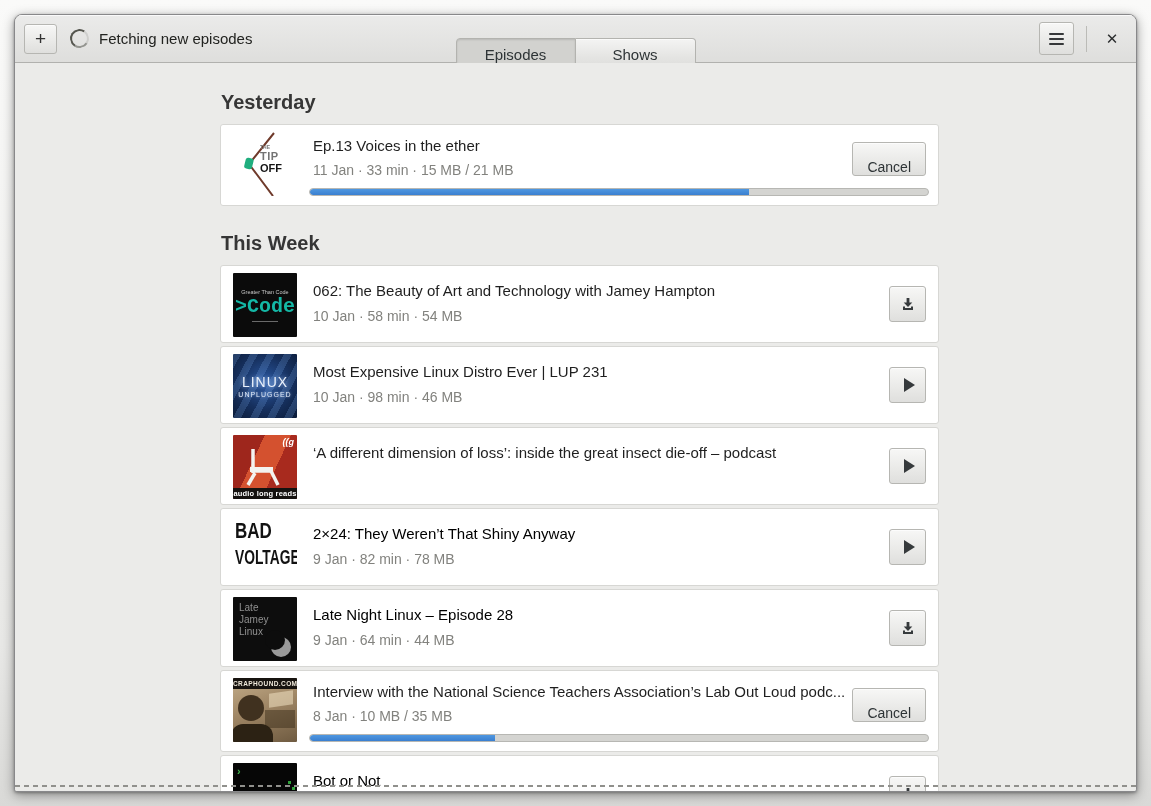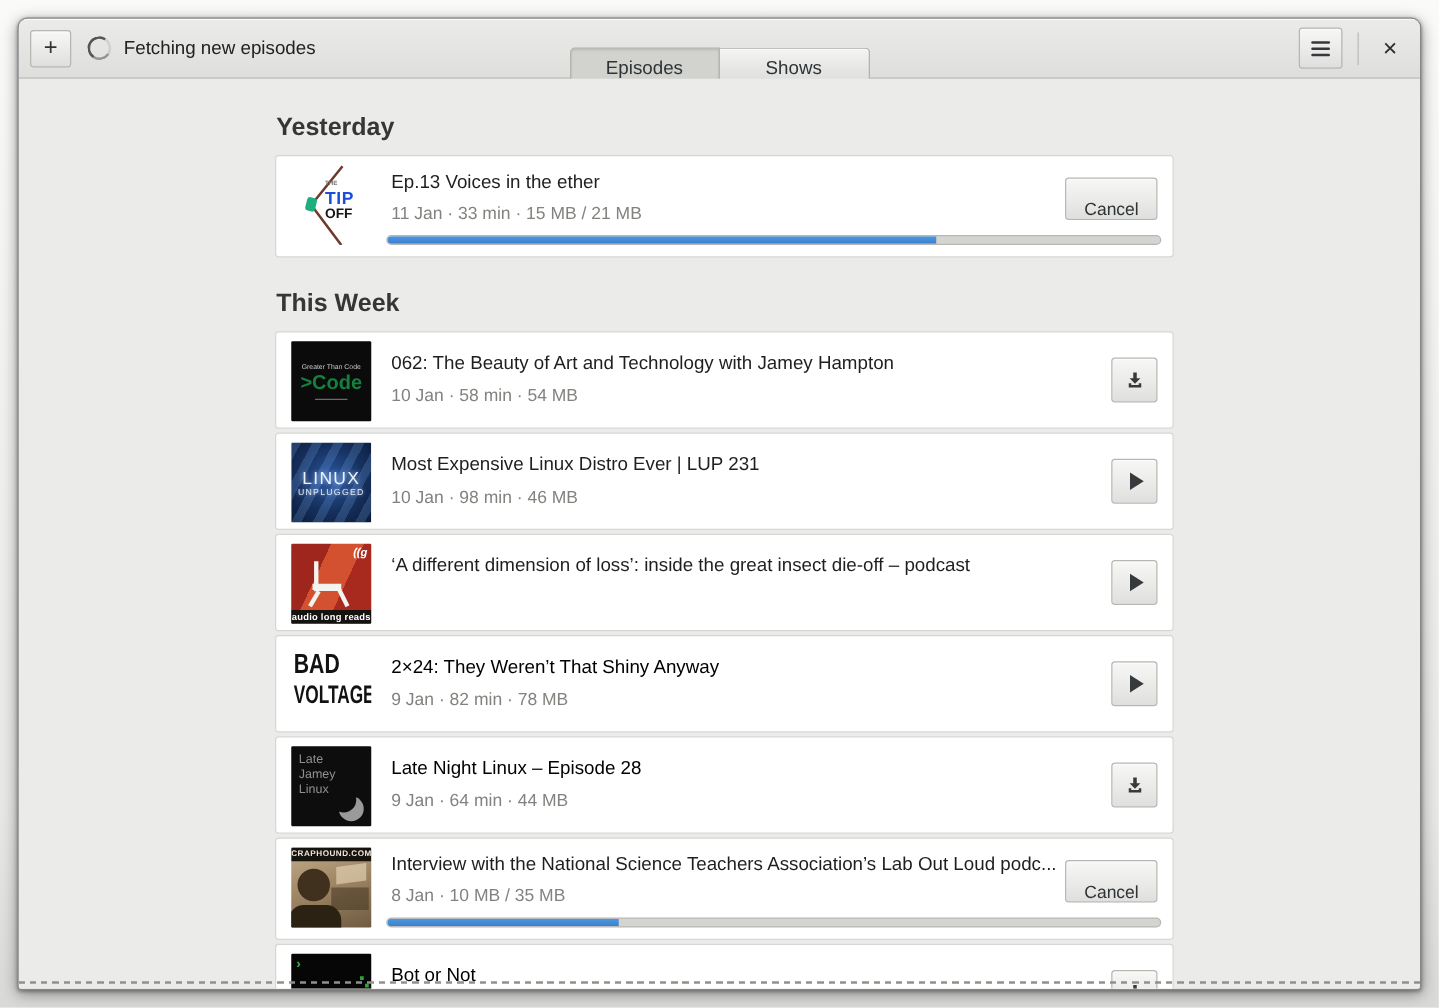--- a/index.html
+++ b/index.html
@@ -91,26 +91,26 @@
   .progress-fill{height:100%;background:linear-gradient(#4f97e0,#3a7fd0);border-radius:3px 0 0 3px;}
   
   .undershoot{position:absolute;left:0;right:0;bottom:4px;height:2px;
     background:repeating-linear-gradient(90deg,#90908c 0 5px,transparent 5px 9px);}
   
   .art{width:64px;height:64px;flex:none;position:relative;overflow:hidden;border-radius:1px;}
   
   .art.tip-off{background:#fff;}
   .tip-text{position:absolute;left:27px;top:13px;line-height:1;}
   .tip-the{font-size:5px;color:#7a7a7a;font-weight:700;margin-bottom:1px;}
-  .tip-tip{font-size:14px;font-weight:700;color:#1d4ed8;letter-spacing:.5px;}
+  .tip-tip{font-size:11px;font-weight:700;color:#737373;letter-spacing:.5px;}
   .tip-off-w{font-size:11px;font-weight:700;color:#141414;margin-top:1px;}
   
   .art.greater-than-code{background:#0b0b0b;display:flex;flex-direction:column;align-items:center;justify-content:center;}
   .gtc-small{font-size:5.5px;color:#c9c9c9;margin-bottom:2px;}
-  .gtc-main{font-size:16px;font-weight:700;color:#15803d;line-height:1;}
+  .gtc-main{font-size:20px;font-weight:700;color:#14b8a6;line-height:1;font-family:Liberation Mono, monospace;}
   .gtc-rule{width:26px;height:1px;background:#6a6a6a;margin-top:4px;}
   
   .art.linux-unplugged{
     background:
       repeating-linear-gradient(118deg, rgba(120,170,235,.22) 0 7px, rgba(0,0,0,0) 7px 15px),
       radial-gradient(circle at 50% 45%, #2a57a0 0%, #16305e 55%, #0b1b38 100%);
     display:flex;flex-direction:column;align-items:center;justify-content:center;
   }
   .lup-main{font-size:14px;color:#eaf1fb;letter-spacing:1px;line-height:1;text-shadow:0 0 4px rgba(180,210,255,.9);}
   .lup-sub{font-size:7px;color:#dfe8f6;letter-spacing:1px;margin-top:2px;text-shadow:0 0 3px rgba(180,210,255,.8);}

